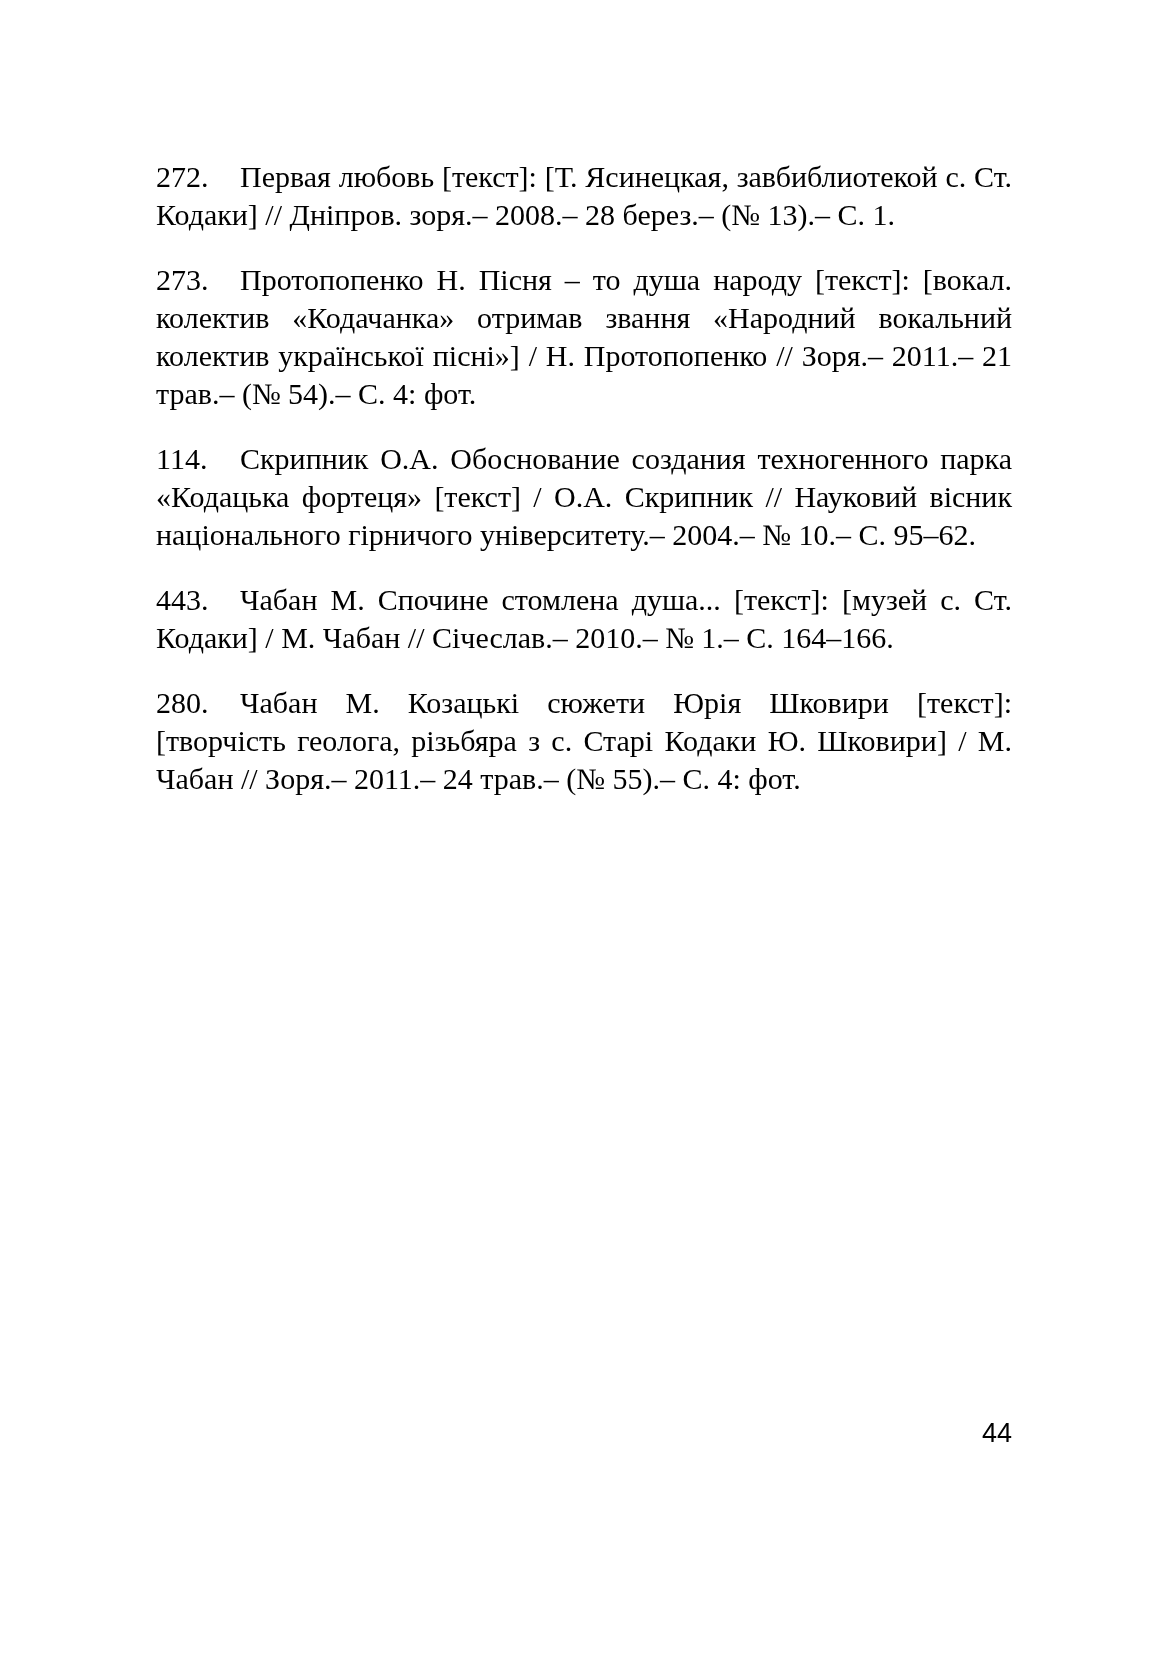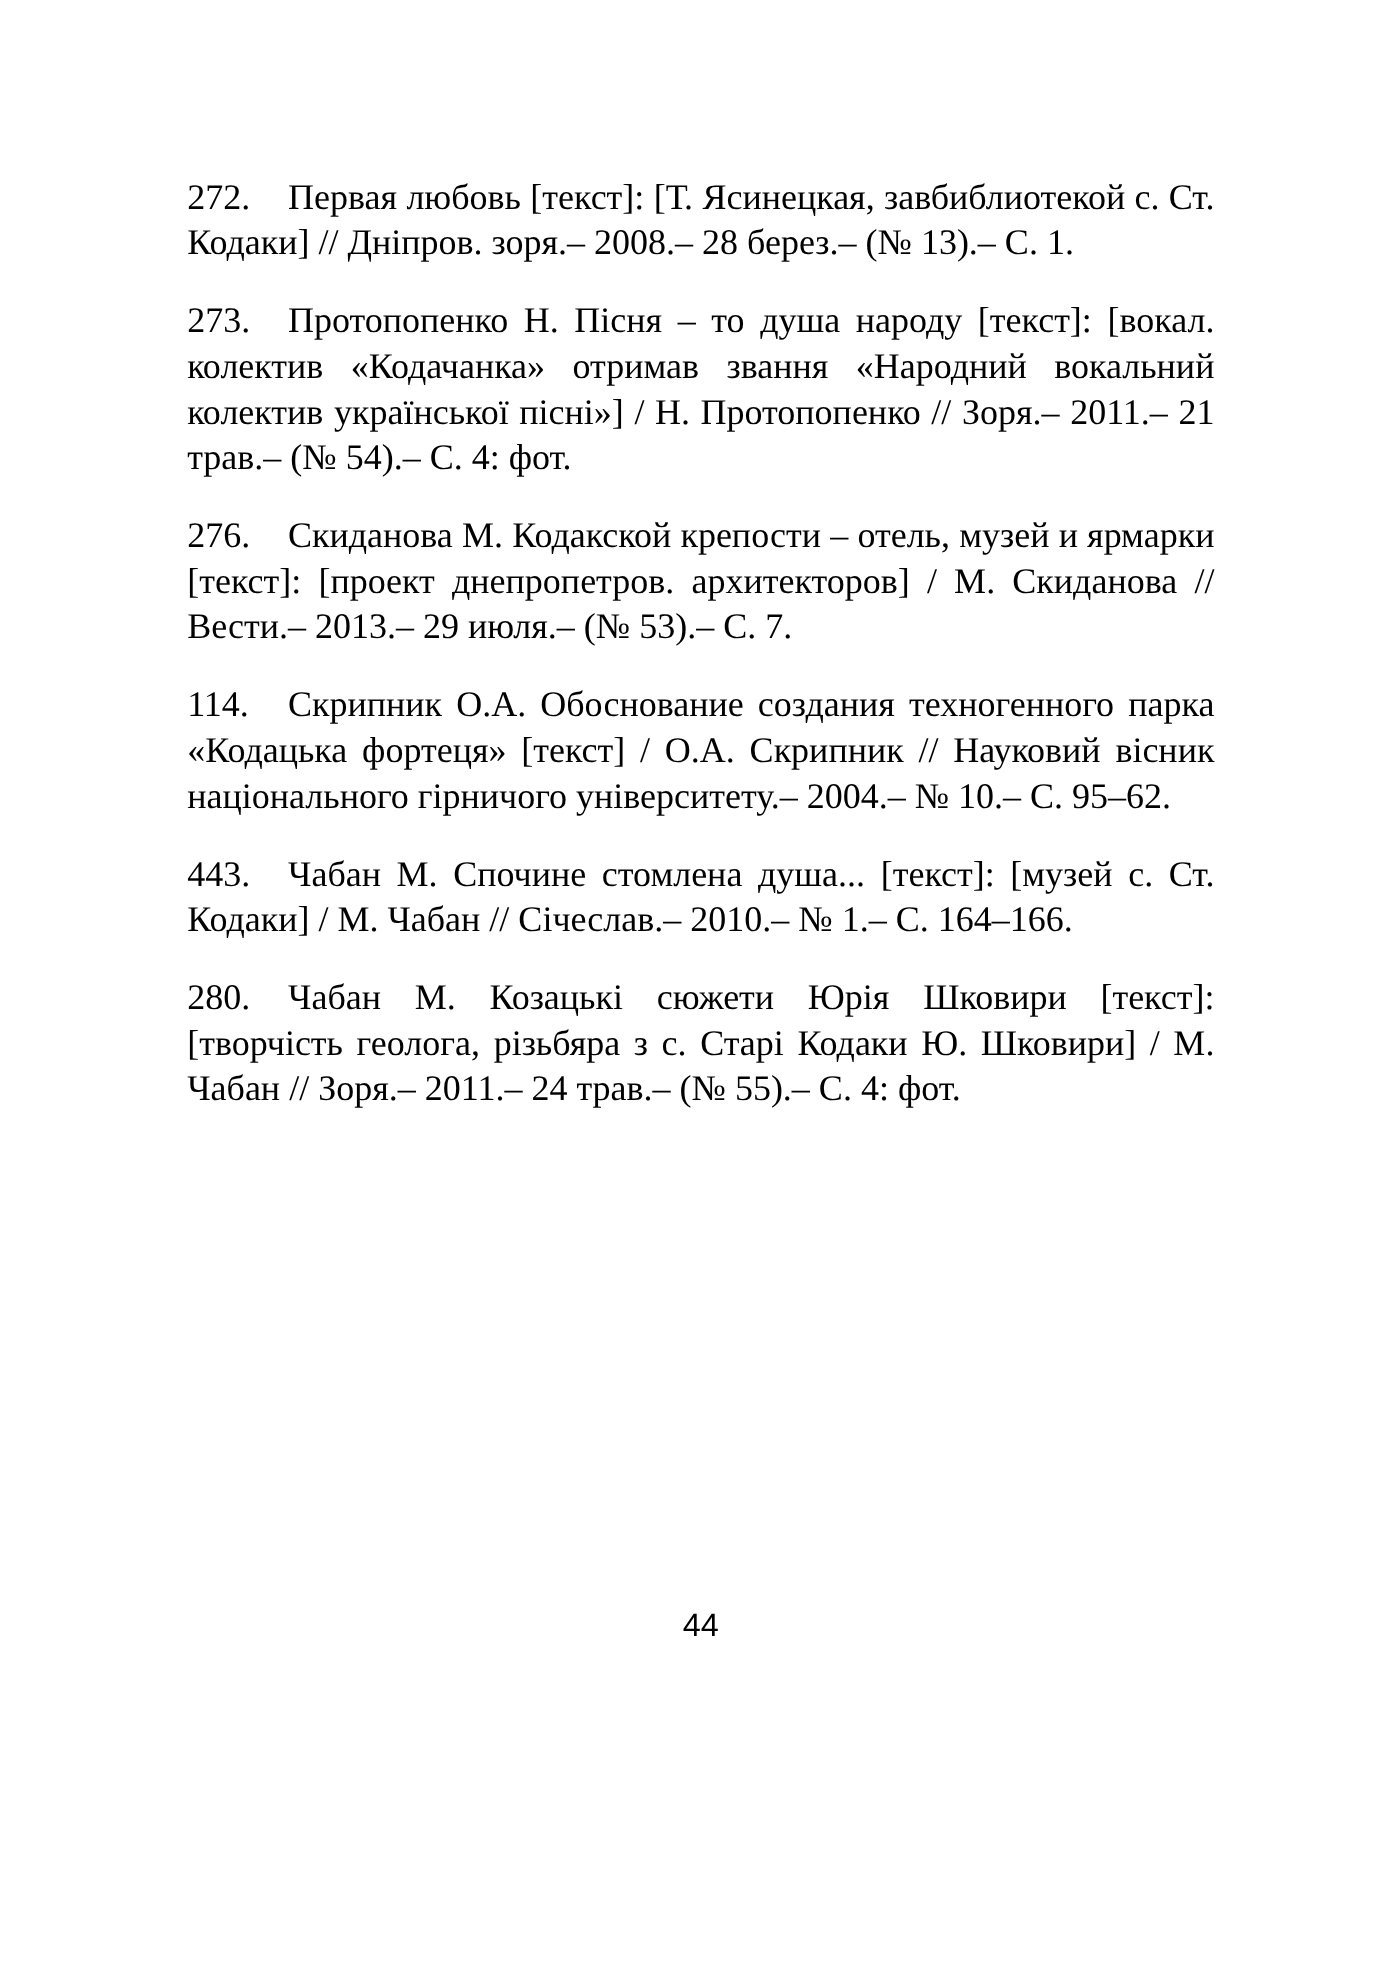--- a/index.html
+++ b/index.html
@@ -11,63 +11,62 @@
     position: relative;
     width: 1162px;
     height: 1654px;
     background: #ffffff;
     color: #000000;
     overflow: hidden;
   }
   .text-block {
     position: absolute;
     left: 156px;
-    top: 146px;
+    top: 158px;
     width: 856px;
     font-family: "Liberation Serif", "DejaVu Serif", serif;
     font-size: 30px;
     line-height: 38px;
   }
   p.entry {
     margin: 0 0 27px 0;
     text-align: justify;
   }
   p.entry:last-child {
     margin-bottom: 16px;
   }
   .num {
     display: inline-block;
     width: 84px;
   }
   .page-number {
     position: absolute;
     left: 156px;
-    top: 1339px;
+    top: 1418px;
     width: 856px;
-    text-align: center;
+    text-align: right;
     font-family: "Liberation Sans", "DejaVu Sans", sans-serif;
     font-size: 27px;
     line-height: 30px;
     color: #000000;
   }
 </style>
 </head>
 <body>
 
 <div class="page">
 
   <main class="text-block">
 
     <p class="entry"><span class="num">272.</span><span>Первая любовь [текст]: [Т. Ясинецкая, завбиблиотекой с. Ст. Кодаки] // Дніпров. зоря.– 2008.– 28 берез.– (№ 13).– С. 1.</span></p>
 
     <p class="entry"><span class="num">273.</span><span>Протопопенко Н. Пісня – то душа народу [текст]: [вокал. колектив «Кодачанка» отримав звання «Народний вокальний колектив української пісні»] / Н. Протопопенко // Зоря.– 2011.– 21 трав.– (№ 54).– С. 4: фот.</span></p>
 
 
 
-    <p class="entry"><span class="num">276.</span><span>Скиданова М. Кодакской крепости – отель, музей и ярмарки [текст]: [проект днепропетров. архитекторов] / М. Скиданова // Вести.– 2013.– 29 июля.– (№ 53).– С. 7.</span></p>
 
     <p class="entry"><span class="num">114.</span><span>Скрипник О.А. Обоснование создания техногенного парка «Кодацька фортеця» [текст] / О.А. Скрипник // Науковий вісник національного гірничого університету.– 2004.– № 10.– С. 95–62.</span></p>
 
 
     <p class="entry"><span class="num">443.</span><span>Чабан М. Спочине стомлена душа... [текст]: [музей с. Ст. Кодаки] / М. Чабан // Січеслав.– 2010.– № 1.– С. 164–166.</span></p>
 
     <p class="entry"><span class="num">280.</span><span>Чабан М. Козацькі сюжети Юрія Шковири [текст]: [творчість геолога, різьбяра з с. Старі Кодаки Ю. Шковири] / М. Чабан // Зоря.– 2011.– 24 трав.– (№ 55).– С. 4: фот.</span></p>
 
   </main>
 

